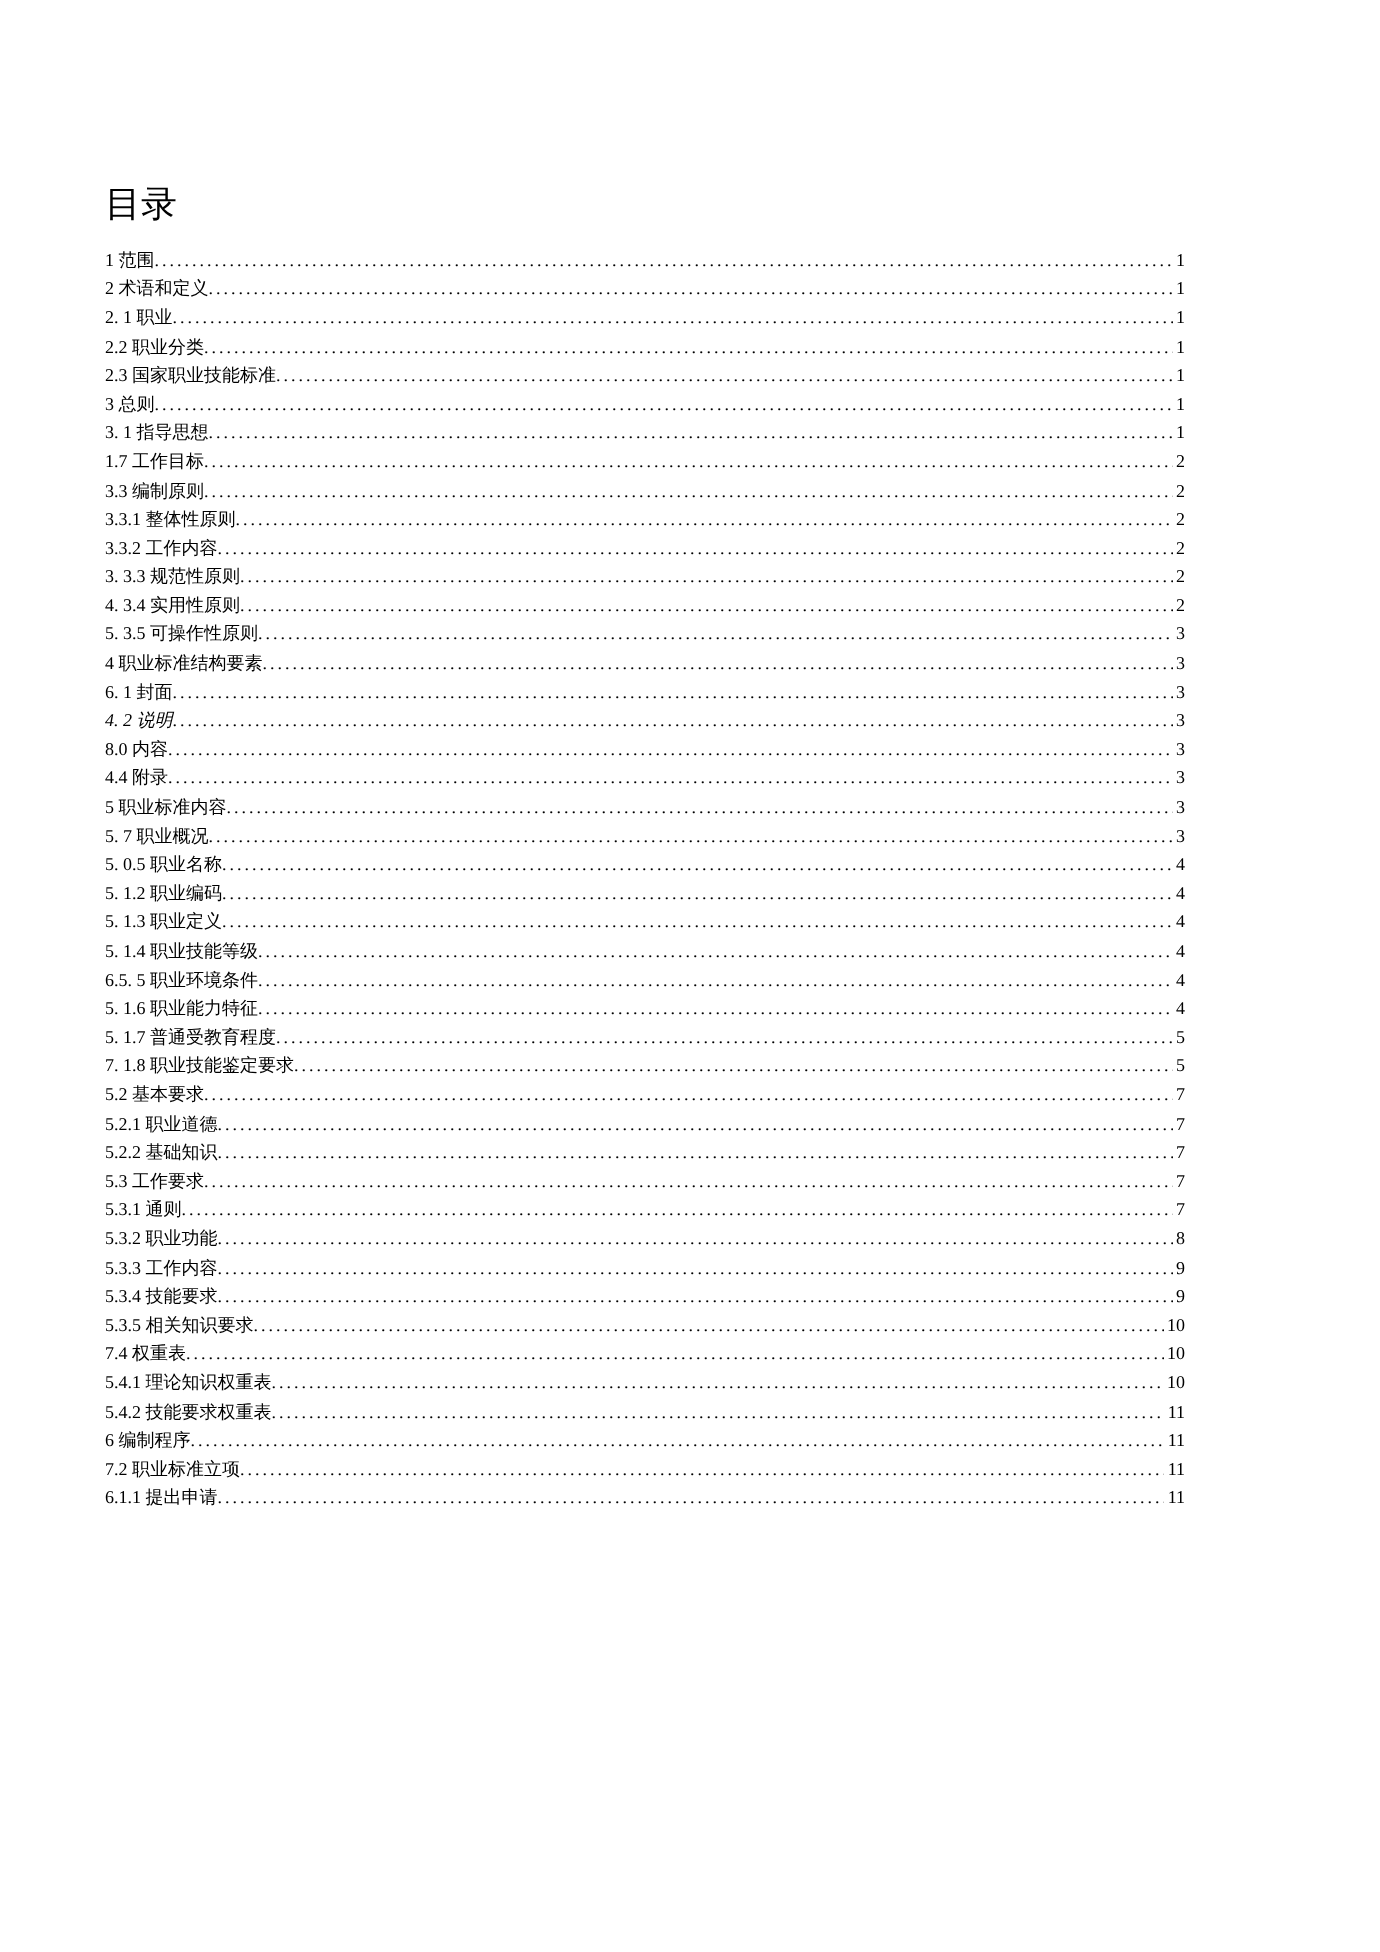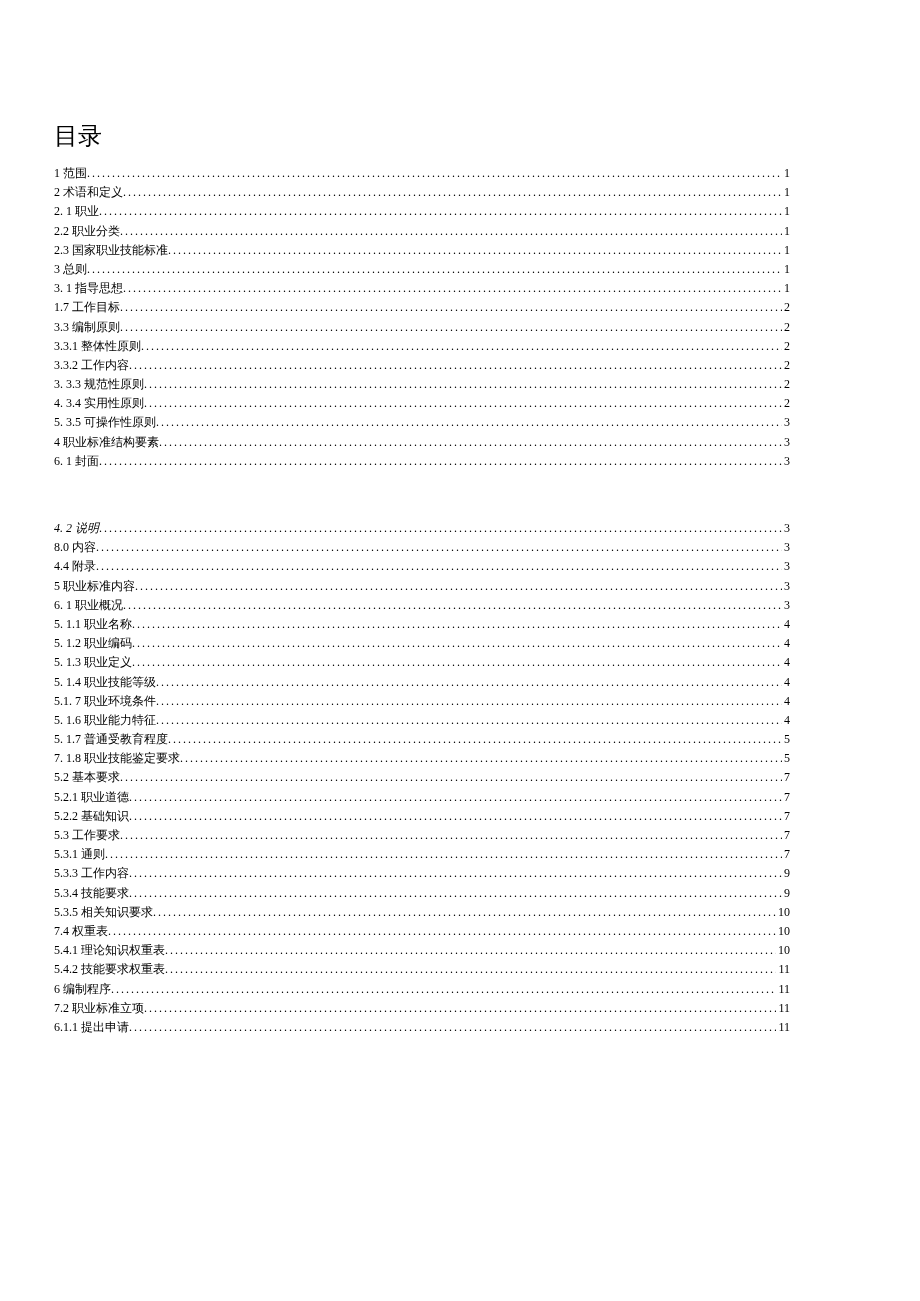--- a/index.html
+++ b/index.html
@@ -6,21 +6,21 @@
     margin: 0;
     padding: 0;
     background: #fff;
     font-family: "SimSun", "宋体", serif;
     color: #000;
     width: 920px;
     height: 1301px;
     box-sizing: border-box;
   }
   .page {
-    padding: 120px 130px 0 54px;
+    padding: 120px 130px 0 70px;
   }
   .toc-title {
     font-size: 24px;
     margin: 0 0 12px 0;
     font-weight: normal;
   }
   .toc-entry {
     display: flex;
     align-items: baseline;
     font-size: 12px;
@@ -38,21 +38,20 @@
   }
   .toc-dots::after {
     content: ".......................................................................................................................................................................................";
   }
   .toc-page {
     flex: 0 0 auto;
     padding-left: 2px;
   }
   .italic {
     font-style: italic;
-    margin-top: 48px;
   }
 </style>
 </head>
 <body>
 
 <div class="page">
   <h1 class="toc-title">目录</h1>
   <div id="toc-list">
       <div class="toc-entry">
         <span class="toc-label">1 范围</span>
@@ -148,46 +147,46 @@
         <span class="toc-label">4.4 附录</span>
         <span class="toc-dots"></span>
         <span class="toc-page">3</span>
       </div>
       <div class="toc-entry">
         <span class="toc-label">5 职业标准内容</span>
         <span class="toc-dots"></span>
         <span class="toc-page">3</span>
       </div>
       <div class="toc-entry">
-        <span class="toc-label">6.   1 职业概况</span>
-        <span class="toc-dots"></span>
-        <span class="toc-page">3</span>
-      </div>
-      <div class="toc-entry">
-        <span class="toc-label">5.   1.1 职业名称</span>
+        <span class="toc-label">5.   7 职业概况</span>
+        <span class="toc-dots"></span>
+        <span class="toc-page">3</span>
+      </div>
+      <div class="toc-entry">
+        <span class="toc-label">5.   0.5 职业名称</span>
         <span class="toc-dots"></span>
         <span class="toc-page">4</span>
       </div>
       <div class="toc-entry">
         <span class="toc-label">5.   1.2 职业编码</span>
         <span class="toc-dots"></span>
         <span class="toc-page">4</span>
       </div>
       <div class="toc-entry">
         <span class="toc-label">5.   1.3 职业定义</span>
         <span class="toc-dots"></span>
         <span class="toc-page">4</span>
       </div>
       <div class="toc-entry">
         <span class="toc-label">5.   1.4 职业技能等级</span>
         <span class="toc-dots"></span>
         <span class="toc-page">4</span>
       </div>
       <div class="toc-entry">
-        <span class="toc-label">5.1.   7 职业环境条件</span>
+        <span class="toc-label">6.5.   5 职业环境条件</span>
         <span class="toc-dots"></span>
         <span class="toc-page">4</span>
       </div>
       <div class="toc-entry">
         <span class="toc-label">5.   1.6 职业能力特征</span>
         <span class="toc-dots"></span>
         <span class="toc-page">4</span>
       </div>
       <div class="toc-entry">
         <span class="toc-label">5.   1.7 普通受教育程度</span>
@@ -216,20 +215,25 @@
       </div>
       <div class="toc-entry">
         <span class="toc-label">5.3 工作要求</span>
         <span class="toc-dots"></span>
         <span class="toc-page">7</span>
       </div>
       <div class="toc-entry">
         <span class="toc-label">5.3.1    通则</span>
         <span class="toc-dots"></span>
         <span class="toc-page">7</span>
+      </div>
+      <div class="toc-entry">
+        <span class="toc-label">5.3.2 职业功能</span>
+        <span class="toc-dots"></span>
+        <span class="toc-page">8</span>
       </div>
       <div class="toc-entry">
         <span class="toc-label">5.3.3    工作内容</span>
         <span class="toc-dots"></span>
         <span class="toc-page">9</span>
       </div>
       <div class="toc-entry">
         <span class="toc-label">5.3.4    技能要求</span>
         <span class="toc-dots"></span>
         <span class="toc-page">9</span>

